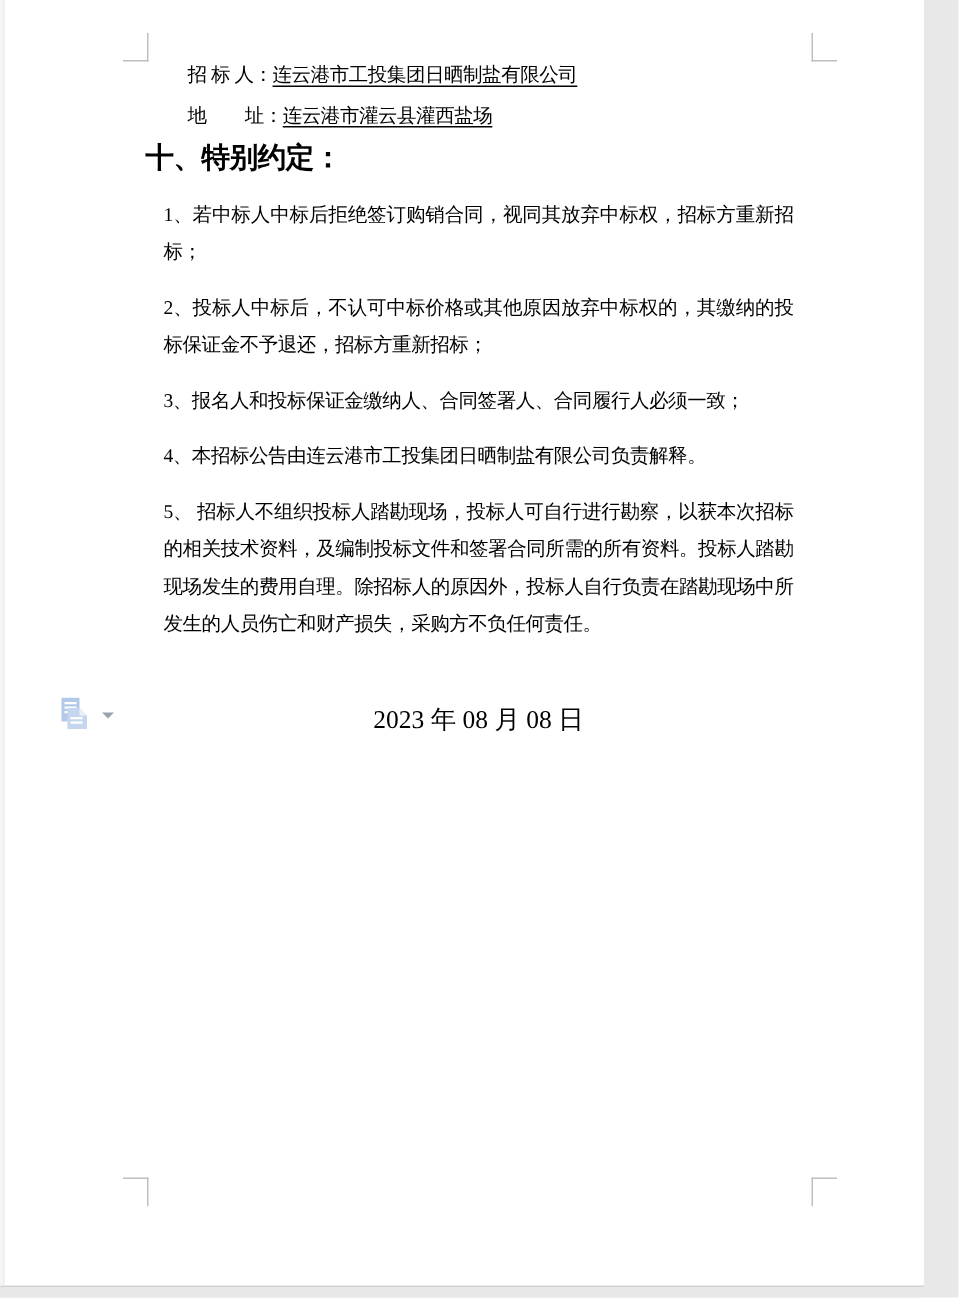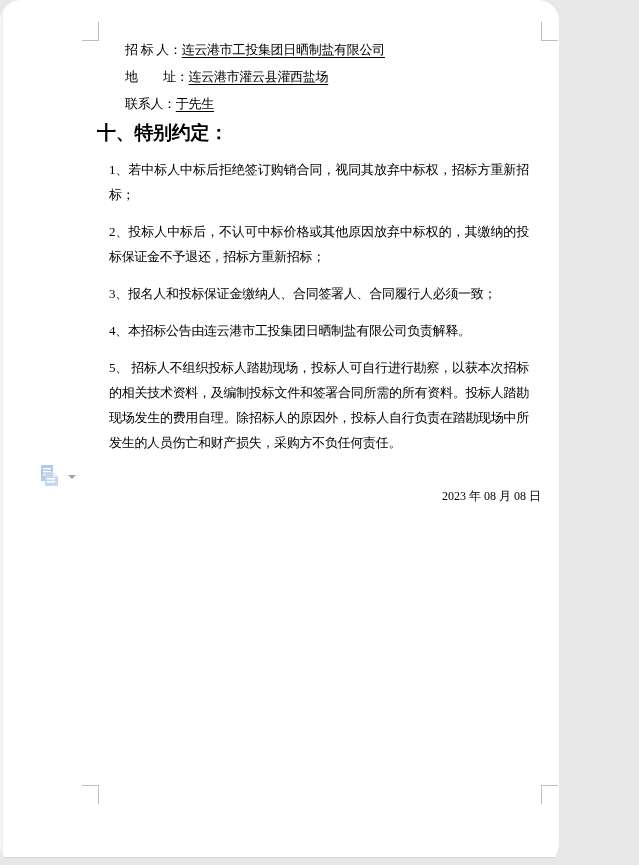--- a/index.html
+++ b/index.html
@@ -4,24 +4,23 @@
 <style>
   html, body { margin: 0; padding: 0; }
   body {
     width: 639px; height: 865px;
     background: #e8e8e8;
     font-family: "Liberation Serif", "DejaVu Serif", serif;
     color: #000;
   }
   .viewport {
     position: relative;
-    width: 559px; height: 865px;
+    width: 616px; height: 865px;
     overflow: hidden;
     background: #e8e8e8;
-    border-radius: 21px;
   }
   .page {
     position: absolute; left: 0; top: 0;
     width: 636px; height: 857px;
     background: #ffffff;
     border-right: 1px solid #d2d2d2;
     border-bottom: 1px solid #d2d2d2;
   }
   .page-left-edge {
     position: absolute; left: 0; top: 0;
@@ -55,24 +54,24 @@
     line-height: 25px;
     margin: 3px 0 0 0;
   }
   .clause {
     margin: 12px;
     line-height: 25px;
     text-align: justify;
     text-justify: inter-ideograph;
   }
   .date-line {
-    position: absolute; left: 97px; top: 488px;
+    position: absolute; left: 97px; top: 468px;
     width: 444px;
-    text-align: right;
-    font-size: 12px;
+    text-align: center;
+    font-size: 17px;
   }
   
   .paste-widget {
     position: absolute; left: 40px; top: 465px;
     display: flex; align-items: center;
     cursor: pointer;
   }
   .paste-icon { display: block; }
   .dd-arrow {
     width: 0; height: 0; margin-left: 9px; margin-top: 2px;
@@ -90,21 +89,20 @@
 
     <div class="crop tl"></div>
     <div class="crop tr"></div>
     <div class="crop bl"></div>
     <div class="crop br"></div>
 
     <div class="content">
       <div class="contact-block">
         <div class="contact-line"><span>招 标 人：</span><span class="u">连云港市工投集团日晒制盐有限公司</span></div>
         <div class="contact-line"><span>地　　址：</span><span class="u">连云港市灌云县灌西盐场</span></div>
-        <div class="contact-line"><span>联系人：</span><span class="u">于先生</span></div>
       </div>
 
       <h3 class="heading">十、特别约定：</h3>
       <p class="clause">1、若中标人中标后拒绝签订购销合同，视同其放弃中标权，招标方重新招标；</p>
       <p class="clause">2、投标人中标后，不认可中标价格或其他原因放弃中标权的，其缴纳的投标保证金不予退还，招标方重新招标；</p>
       <p class="clause">3、报名人和投标保证金缴纳人、合同签署人、合同履行人必须一致；</p>
       <p class="clause">4、本招标公告由连云港市工投集团日晒制盐有限公司负责解释。</p>
       <p class="clause">5、 招标人不组织投标人踏勘现场，投标人可自行进行勘察，以获本次招标的相关技术资料，及编制投标文件和签署合同所需的所有资料。投标人踏勘现场发生的费用自理。除招标人的原因外，投标人自行负责在踏勘现场中所发生的人员伤亡和财产损失，采购方不负任何责任。</p>
     </div>
 

